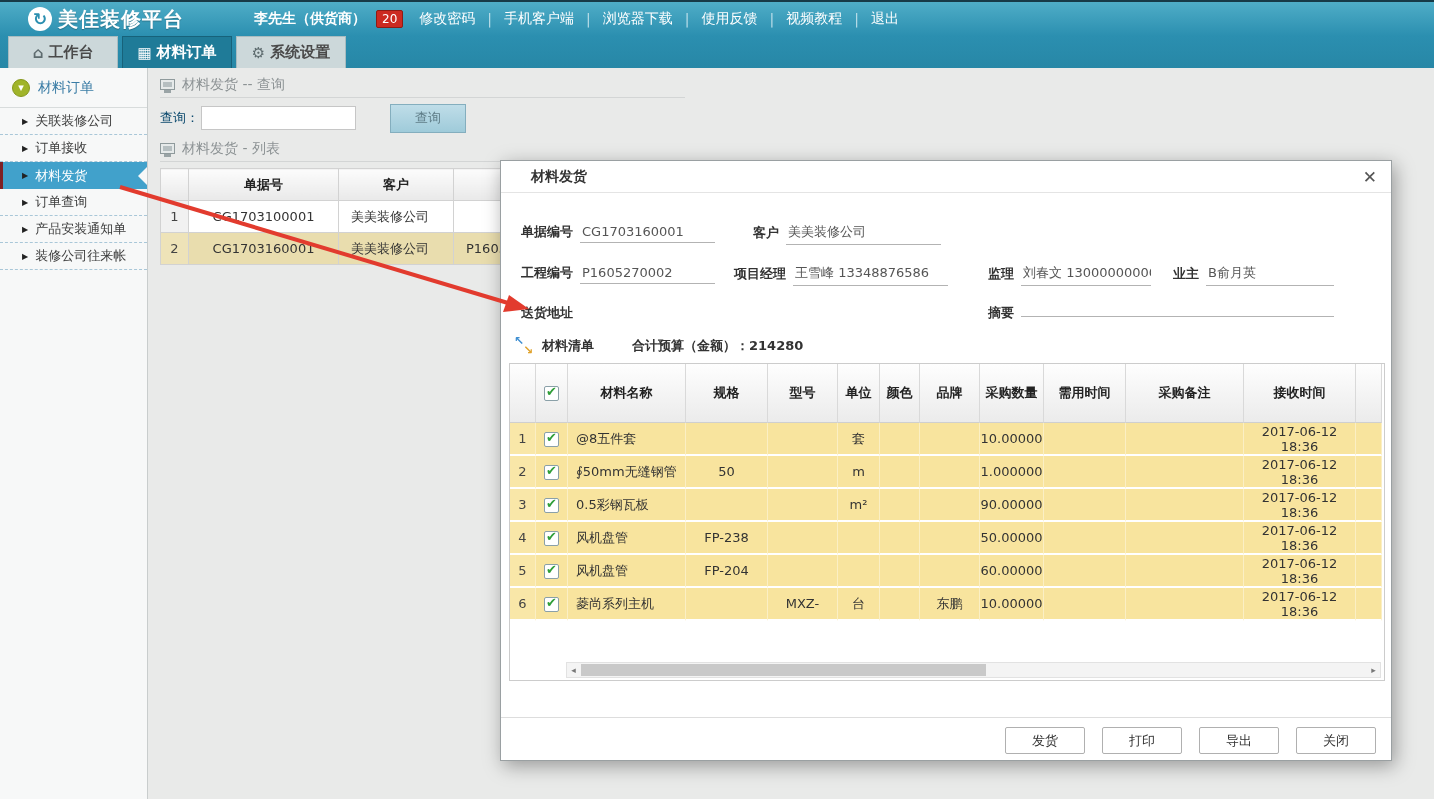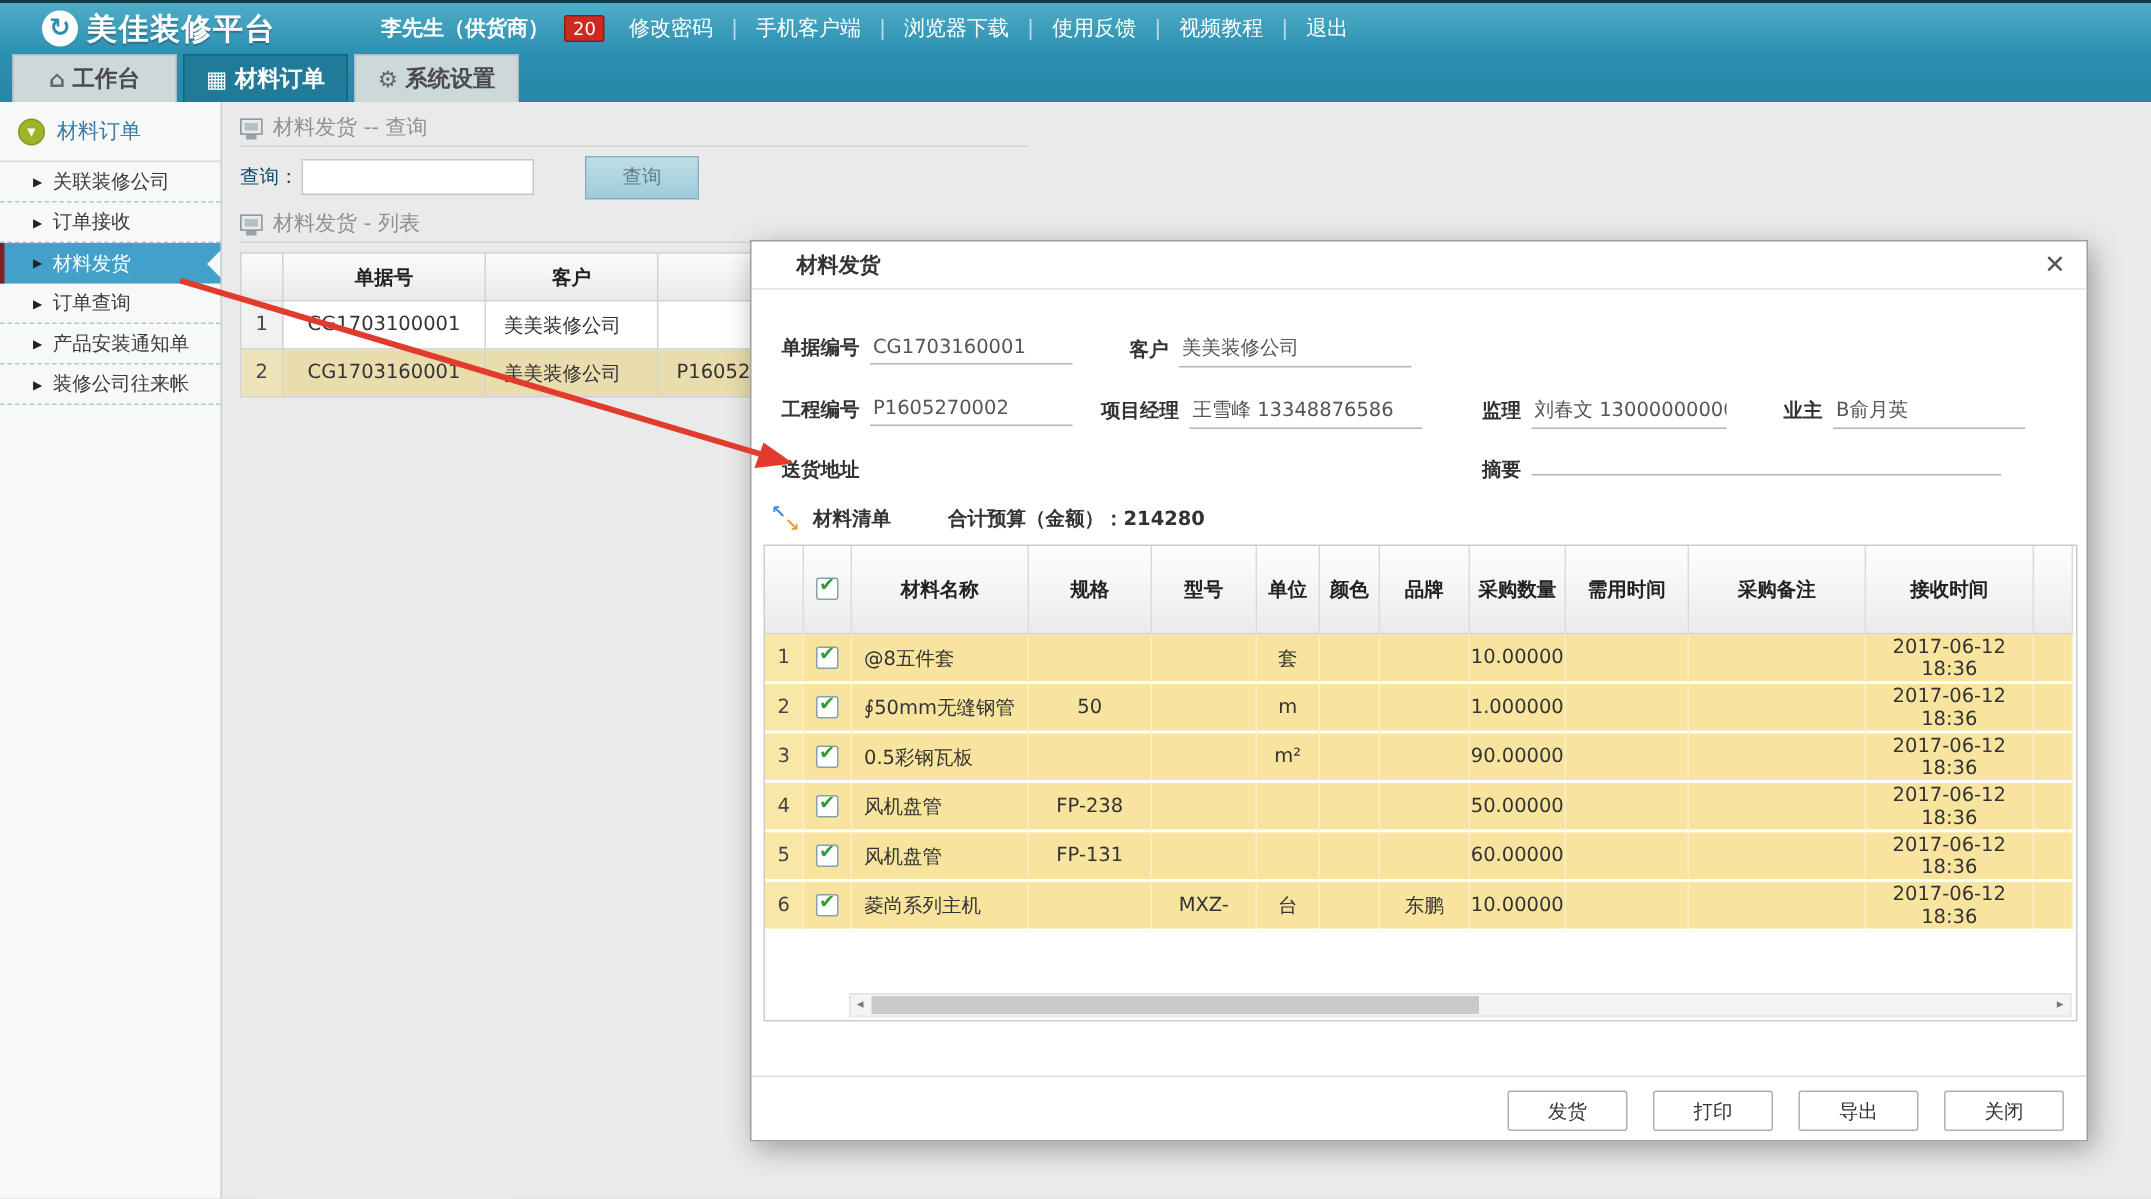--- a/index.html
+++ b/index.html
@@ -55,21 +55,21 @@
   .query-row { height:36px; display:flex; align-items:center; margin-top:2px; }
   .query-label { color:#0c4a6e; margin-right:2px; }
   .query-input { width:155px; height:24px; border:1px solid #c6c6c6; background:#fff; padding:0 4px; font-size:13px; }
   .query-btn { margin-left:34px; width:76px; height:29px; background:linear-gradient(#bfdde8, var(--query-button-bg,#9fcbda));
                border:1px solid #84aebe; color:#5f7d88; font-size:13px; cursor:pointer; }
 
   .bg-table { border-collapse:collapse; margin-top:6px; background:#fff; }
   .bg-table th, .bg-table td { border:1px solid #d2d2d2; height:32px; font-size:13px; text-align:center; }
   .bg-table th { background:linear-gradient(#fcfcfc,#e9e9e9); font-weight:bold; color:#222; }
   .bg-table .c0 { width:28px; background-color:#f1f1f1; color:#444; }
-  .bg-table .c1 { width:135px; } .bg-table .c2 { width:115px; } .bg-table .c3 { width:247px; }
+  .bg-table .c1 { width:150px; } .bg-table .c2 { width:115px; } .bg-table .c3 { width:247px; }
   .bg-table tr.hl td { background:var(--list-row-highlight,#e9ddae); }
   .bg-table tr.hl td.c0 { background:#eee3b8; }
   .bg-table td.cell-left { text-align:left; padding-left:12px; }
 
   
   .modal { position:absolute; left:500px; top:160px; width:892px; height:601px; background:#fff;
            border:1px solid #9aa0a2; box-shadow:3px 5px 18px rgba(0,0,0,.35); z-index:20; }
   .m-title { height:32px; display:flex; align-items:center; padding:0 14px 0 30px; border-bottom:1px solid #e4e4e4;
              font-weight:bold; font-size:14px; color:#333; }
   .m-close { margin-left:auto; font-size:17px; color:#555; cursor:pointer; }
@@ -246,21 +246,21 @@
       <span class="fv" style="width:135px;">P1605270002</span>
     </div>
     <div class="fg" style="left:233px; top:103px;">
       <span class="fl">项目经理</span>
       <span class="fv" style="width:155px;">王雪峰 13348876586</span>
     </div>
     <div class="fg" style="left:487px; top:103px;">
       <span class="fl">监理</span>
       <span class="fv" style="width:130px;">刘春文 13000000000</span>
     </div>
-    <div class="fg" style="left:672px; top:103px;margin-left:16px;">
+    <div class="fg" style="left:672px; top:103px;">
       <span class="fl">业主</span>
       <span class="fv" style="width:128px;">B俞月英</span>
     </div>
 
     <div class="fg" style="left:20px; top:143px;">
       <span class="fl">送货地址</span>
     </div>
     <div class="fg" style="left:487px; top:143px;">
       <span class="fl">摘要</span>
       <span class="fv" style="width:313px;"></span>
@@ -367,21 +367,21 @@
               <td>50.00000</td>
               <td></td>
               <td></td>
               <td>2017-06-12 18:36</td>
               <td></td>
             </tr>
             <tr>
               <td class="rownum">5</td>
               <td><span class="cb"><span class="tick">✔</span></span></td>
               <td class="name">风机盘管</td>
-              <td>FP-131</td>
+              <td>FP-204</td>
               <td></td>
               <td></td>
               <td></td>
               <td></td>
               <td>60.00000</td>
               <td></td>
               <td></td>
               <td>2017-06-12 18:36</td>
               <td></td>
             </tr>

